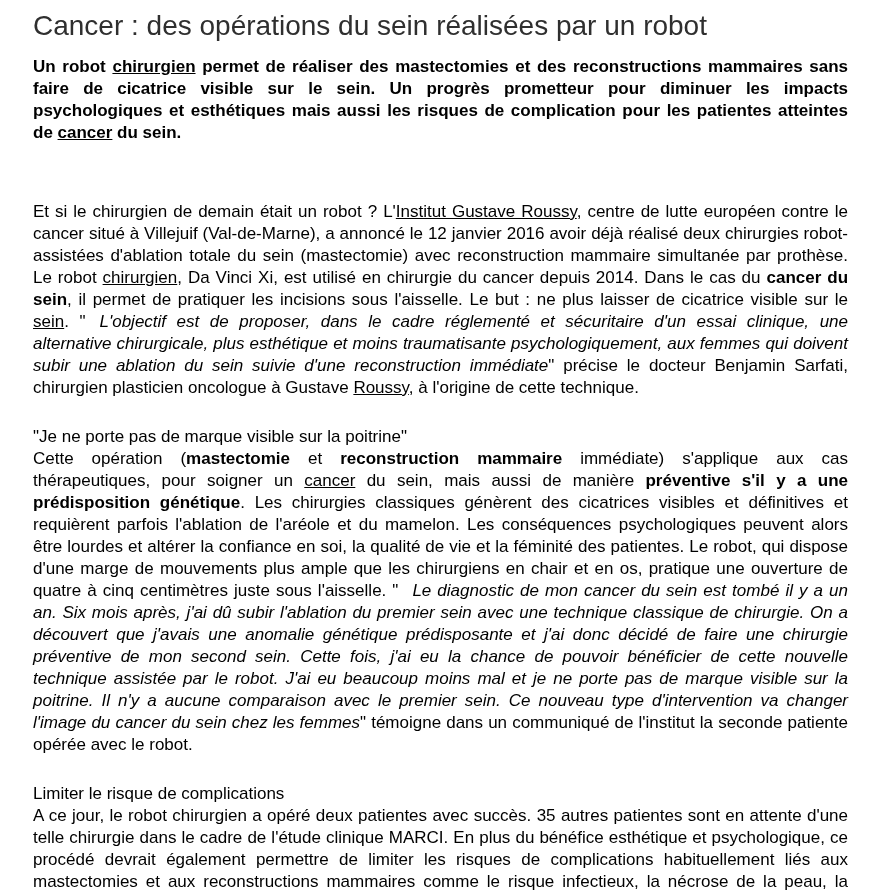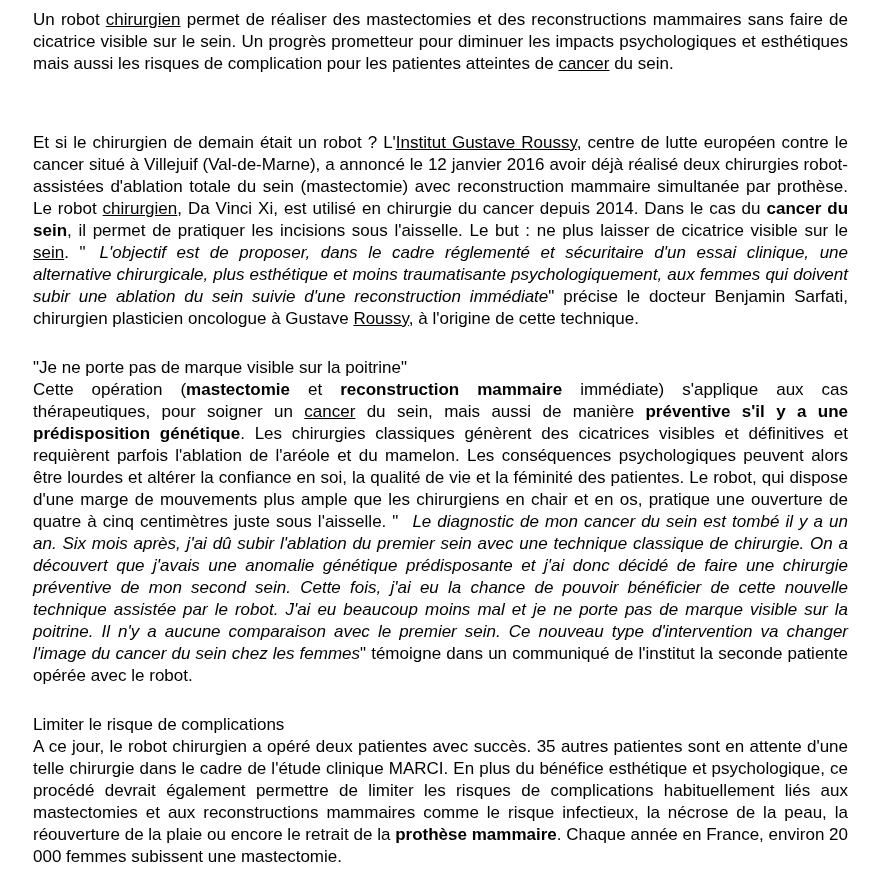--- a/index.html
+++ b/index.html
@@ -19,33 +19,34 @@
     font-size: 28px;
     line-height: 33px;
     font-weight: 400;
     color: #2f2f2f;
     margin: 0 0 14px 0;
   }
   .para {
     margin: 0 0 27px 0;
     text-align: justify;
   }
-  .para[data-name="paragraph-intro"] { margin-bottom: 57px; }
+  .para[data-name="paragraph-intro"] { margin-bottom: 57px; font-weight: bold; }
   .para:last-child { margin-bottom: 0; }
   .para a.inline-link {
     color: #000000;
     text-decoration: underline;
     cursor: pointer;
   }
   .para b { font-weight: 700; }
   .para i { font-style: italic; margin-left: 14px; }
 </style>
 </head>
 <body>
 
 <div class="page" data-name="article-page">
+  <h1 class="title" data-name="article-title">Cancer : des opérations du sein réalisées par un robot</h1>
   <div class="content" data-name="article-body">
       <p class="para" data-name="paragraph-intro"><span data-name="body-text">Un robot </span><a class="inline-link" data-name="inline-link">chirurgien</a><span data-name="body-text"> permet de réaliser des mastectomies et des reconstructions mammaires sans faire de cicatrice visible sur le sein. Un progrès prometteur pour diminuer les impacts psychologiques et esthétiques mais aussi les risques de complication pour les patientes atteintes de </span><a class="inline-link" data-name="inline-link">cancer</a><span data-name="body-text"> du sein.</span></p>
       <p class="para" data-name="paragraph-robot-surgery"><span data-name="body-text">Et si le chirurgien de demain était un robot ? L'</span><a class="inline-link" data-name="inline-link">Institut Gustave Roussy</a><span data-name="body-text">, centre de lutte européen contre le cancer situé à Villejuif (Val-de-Marne), a annoncé le 12 janvier 2016 avoir déjà réalisé deux chirurgies robot-assistées d'ablation totale du sein (mastectomie) avec reconstruction mammaire simultanée par prothèse. Le robot </span><a class="inline-link" data-name="inline-link">chirurgien</a><span data-name="body-text">, Da Vinci Xi, est utilisé en chirurgie du cancer depuis 2014. Dans le cas du </span><b data-name="bold-text">cancer du sein</b><span data-name="body-text">, il permet de pratiquer les incisions sous l'aisselle. Le but : ne plus laisser de cicatrice visible sur le </span><a class="inline-link" data-name="inline-link">sein</a><span data-name="body-text">. "</span><i data-name="quote-text">L'objectif est de proposer, dans le cadre réglementé et sécuritaire d'un essai clinique, une alternative chirurgicale, plus esthétique et moins traumatisante psychologiquement, aux femmes qui doivent subir une ablation du sein suivie d'une reconstruction immédiate</i><span data-name="body-text">" précise le docteur Benjamin Sarfati, chirurgien plasticien oncologue à Gustave </span><a class="inline-link" data-name="inline-link">Roussy</a><span data-name="body-text">, à l'origine de cette technique.</span></p>
       <p class="para" data-name="paragraph-patient-testimony"><span data-name="body-text">"Je ne porte pas de marque visible sur la poitrine"</span><br data-name="line-break"><span data-name="body-text">Cette opération (</span><b data-name="bold-text">mastectomie</b><span data-name="body-text"> et </span><b data-name="bold-text">reconstruction mammaire</b><span data-name="body-text"> immédiate) s'applique aux cas thérapeutiques, pour soigner un </span><a class="inline-link" data-name="inline-link">cancer</a><span data-name="body-text"> du sein, mais aussi de manière </span><b data-name="bold-text">préventive s'il y a une prédisposition génétique</b><span data-name="body-text">. Les chirurgies classiques génèrent des cicatrices visibles et définitives et requièrent parfois l'ablation de l'aréole et du mamelon. Les conséquences psychologiques peuvent alors être lourdes et altérer la confiance en soi, la qualité de vie et la féminité des patientes. Le robot, qui dispose d'une marge de mouvements plus ample que les chirurgiens en chair et en os, pratique une ouverture de quatre à cinq centimètres juste sous l'aisselle. "</span><i data-name="quote-text">Le diagnostic de mon cancer du sein est tombé il y a un an. Six mois après, j'ai dû subir l'ablation du premier sein avec une technique classique de chirurgie. On a découvert que j'avais une anomalie génétique prédisposante et j'ai donc décidé de faire une chirurgie préventive de mon second sein. Cette fois, j'ai eu la chance de pouvoir bénéficier de cette nouvelle technique assistée par le robot. J'ai eu beaucoup moins mal et je ne porte pas de marque visible sur la poitrine. Il n'y a aucune comparaison avec le premier sein. Ce nouveau type d'intervention va changer l'image du cancer du sein chez les femmes</i><span data-name="body-text">" témoigne dans un communiqué de l'institut la seconde patiente opérée avec le robot.</span></p>
       <p class="para" data-name="paragraph-limit-complications"><span data-name="body-text">Limiter le risque de complications</span><br data-name="line-break"><span data-name="body-text">A ce jour, le robot chirurgien a opéré deux patientes avec succès. 35 autres patientes sont en attente d'une telle chirurgie dans le cadre de l'étude clinique MARCI. En plus du bénéfice esthétique et psychologique, ce procédé devrait également permettre de limiter les risques de complications habituellement liés aux mastectomies et aux reconstructions mammaires comme le risque infectieux, la nécrose de la peau, la réouverture de la plaie ou encore le retrait de la </span><b data-name="bold-text">prothèse mammaire</b><span data-name="body-text">. Chaque année en France, environ 20 000 femmes subissent une mastectomie.</span></p>
     </div>
 </div>
 
 </body></html>

